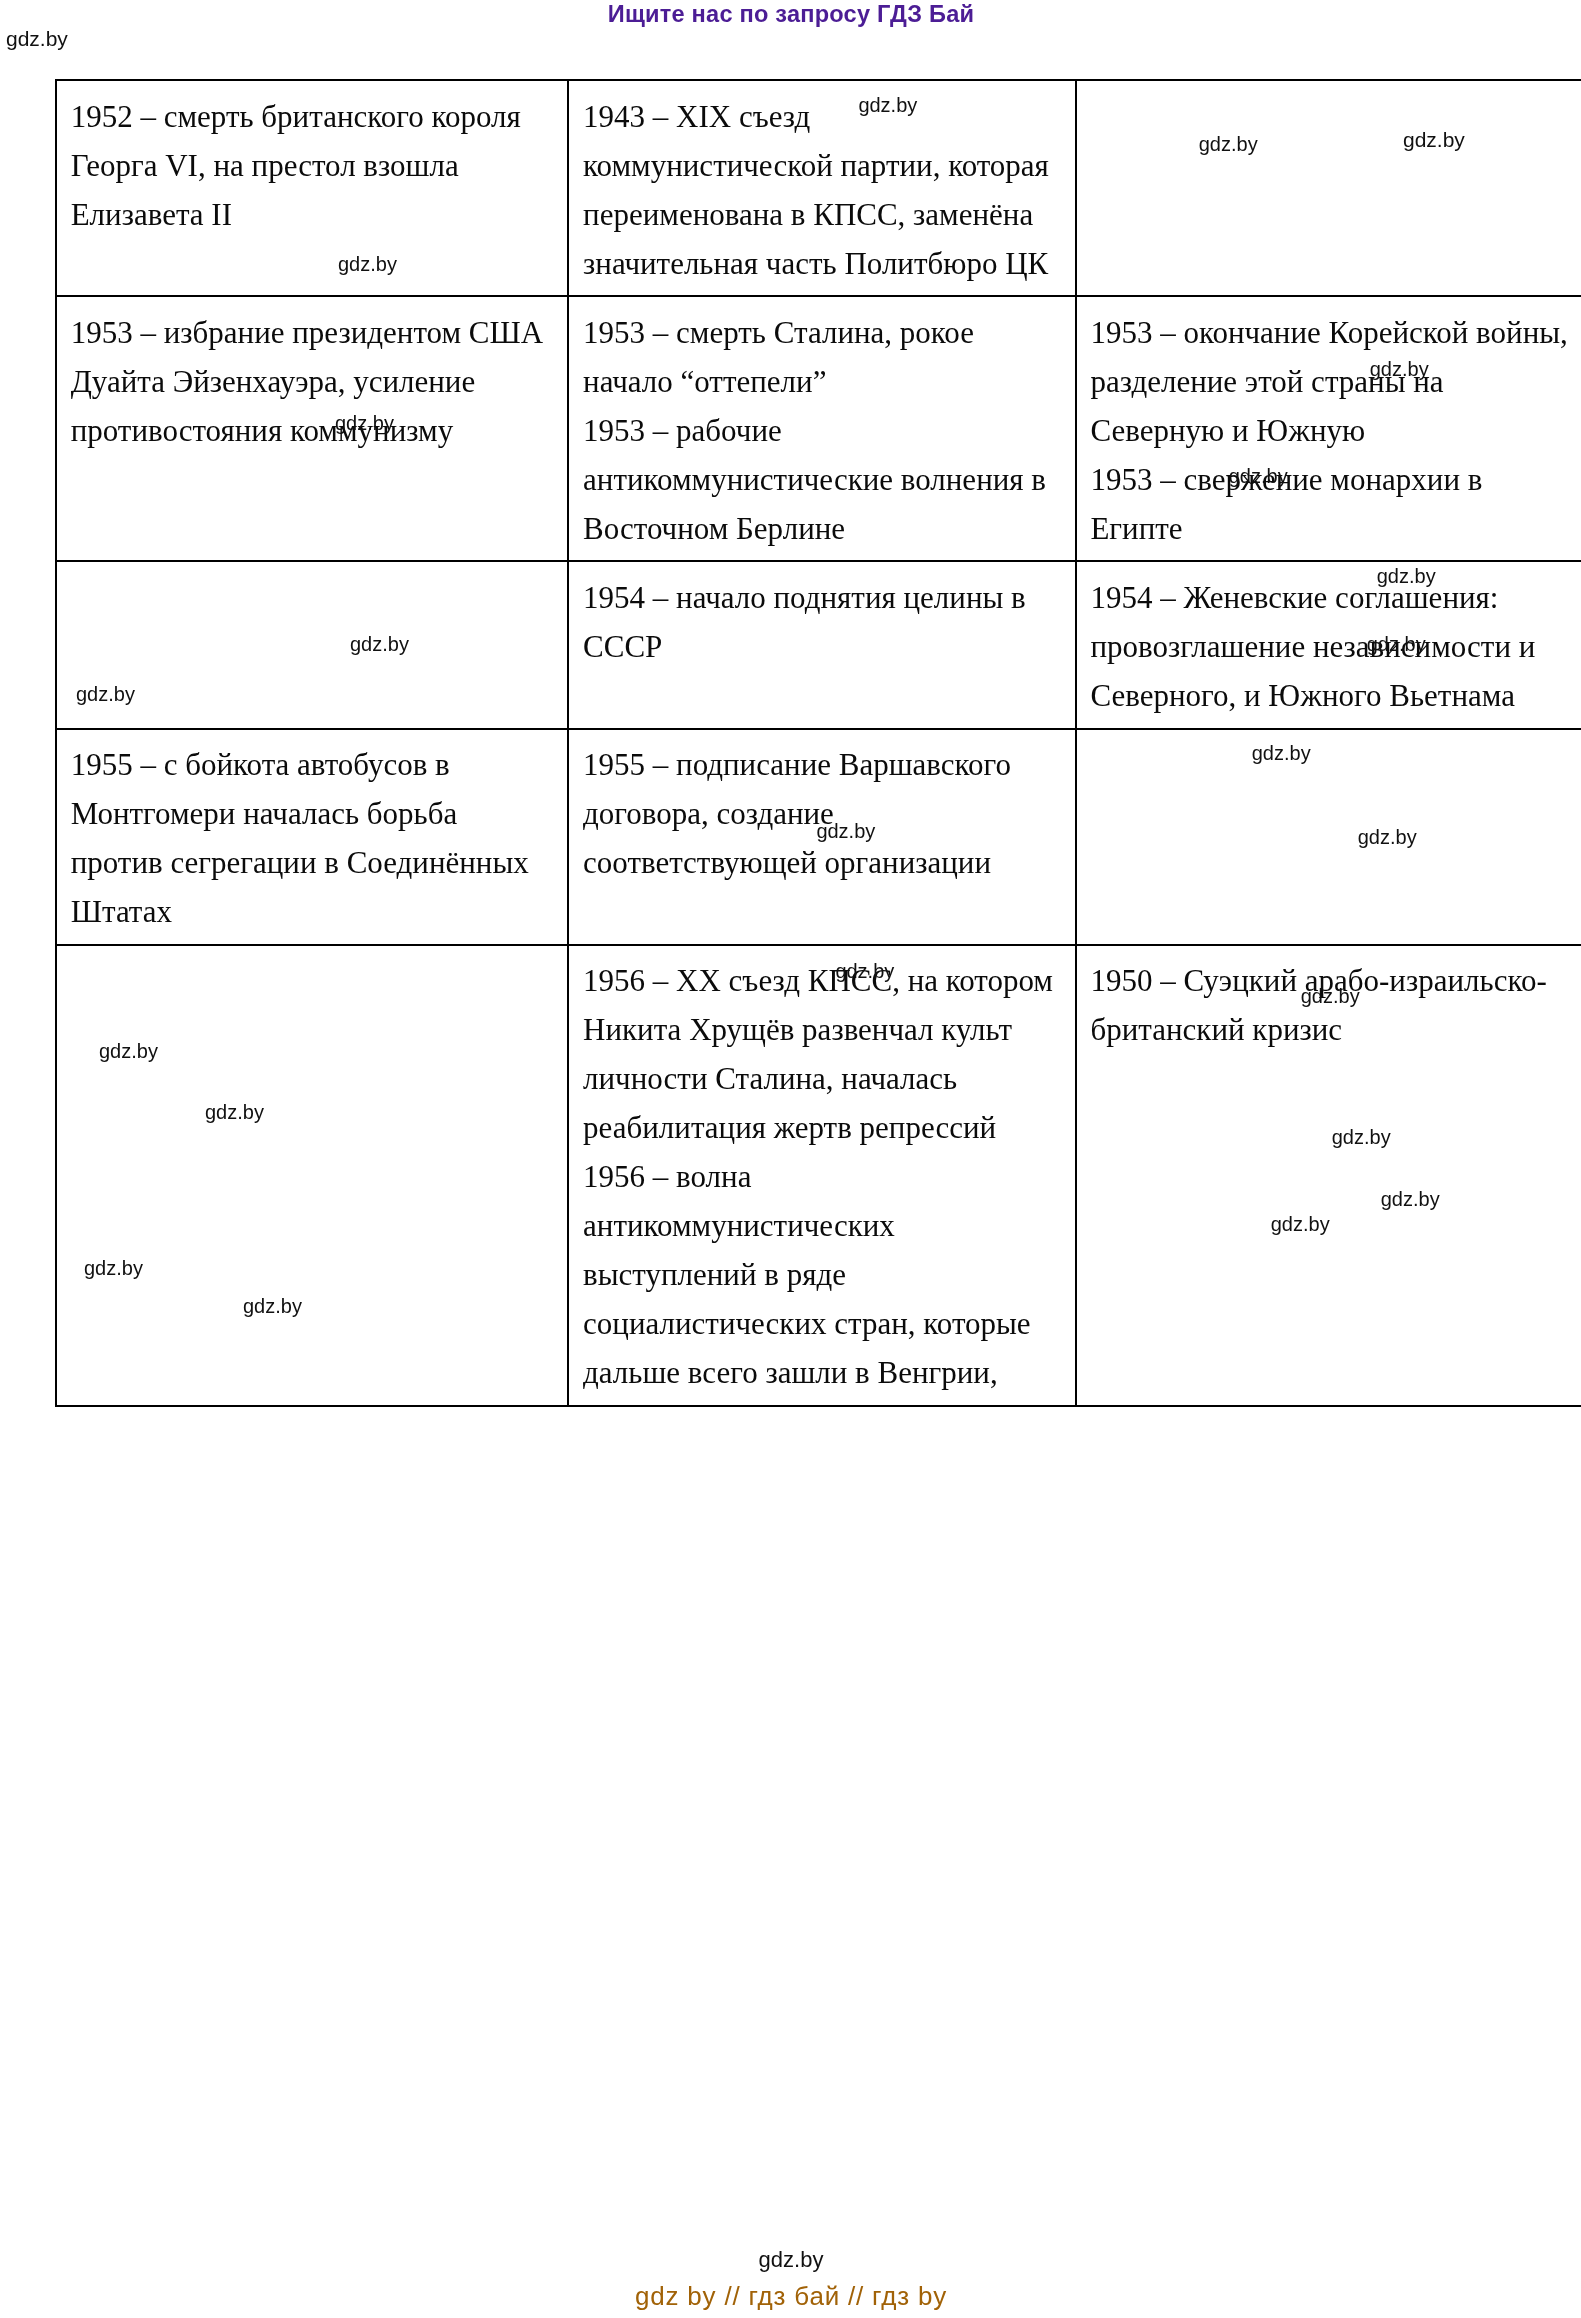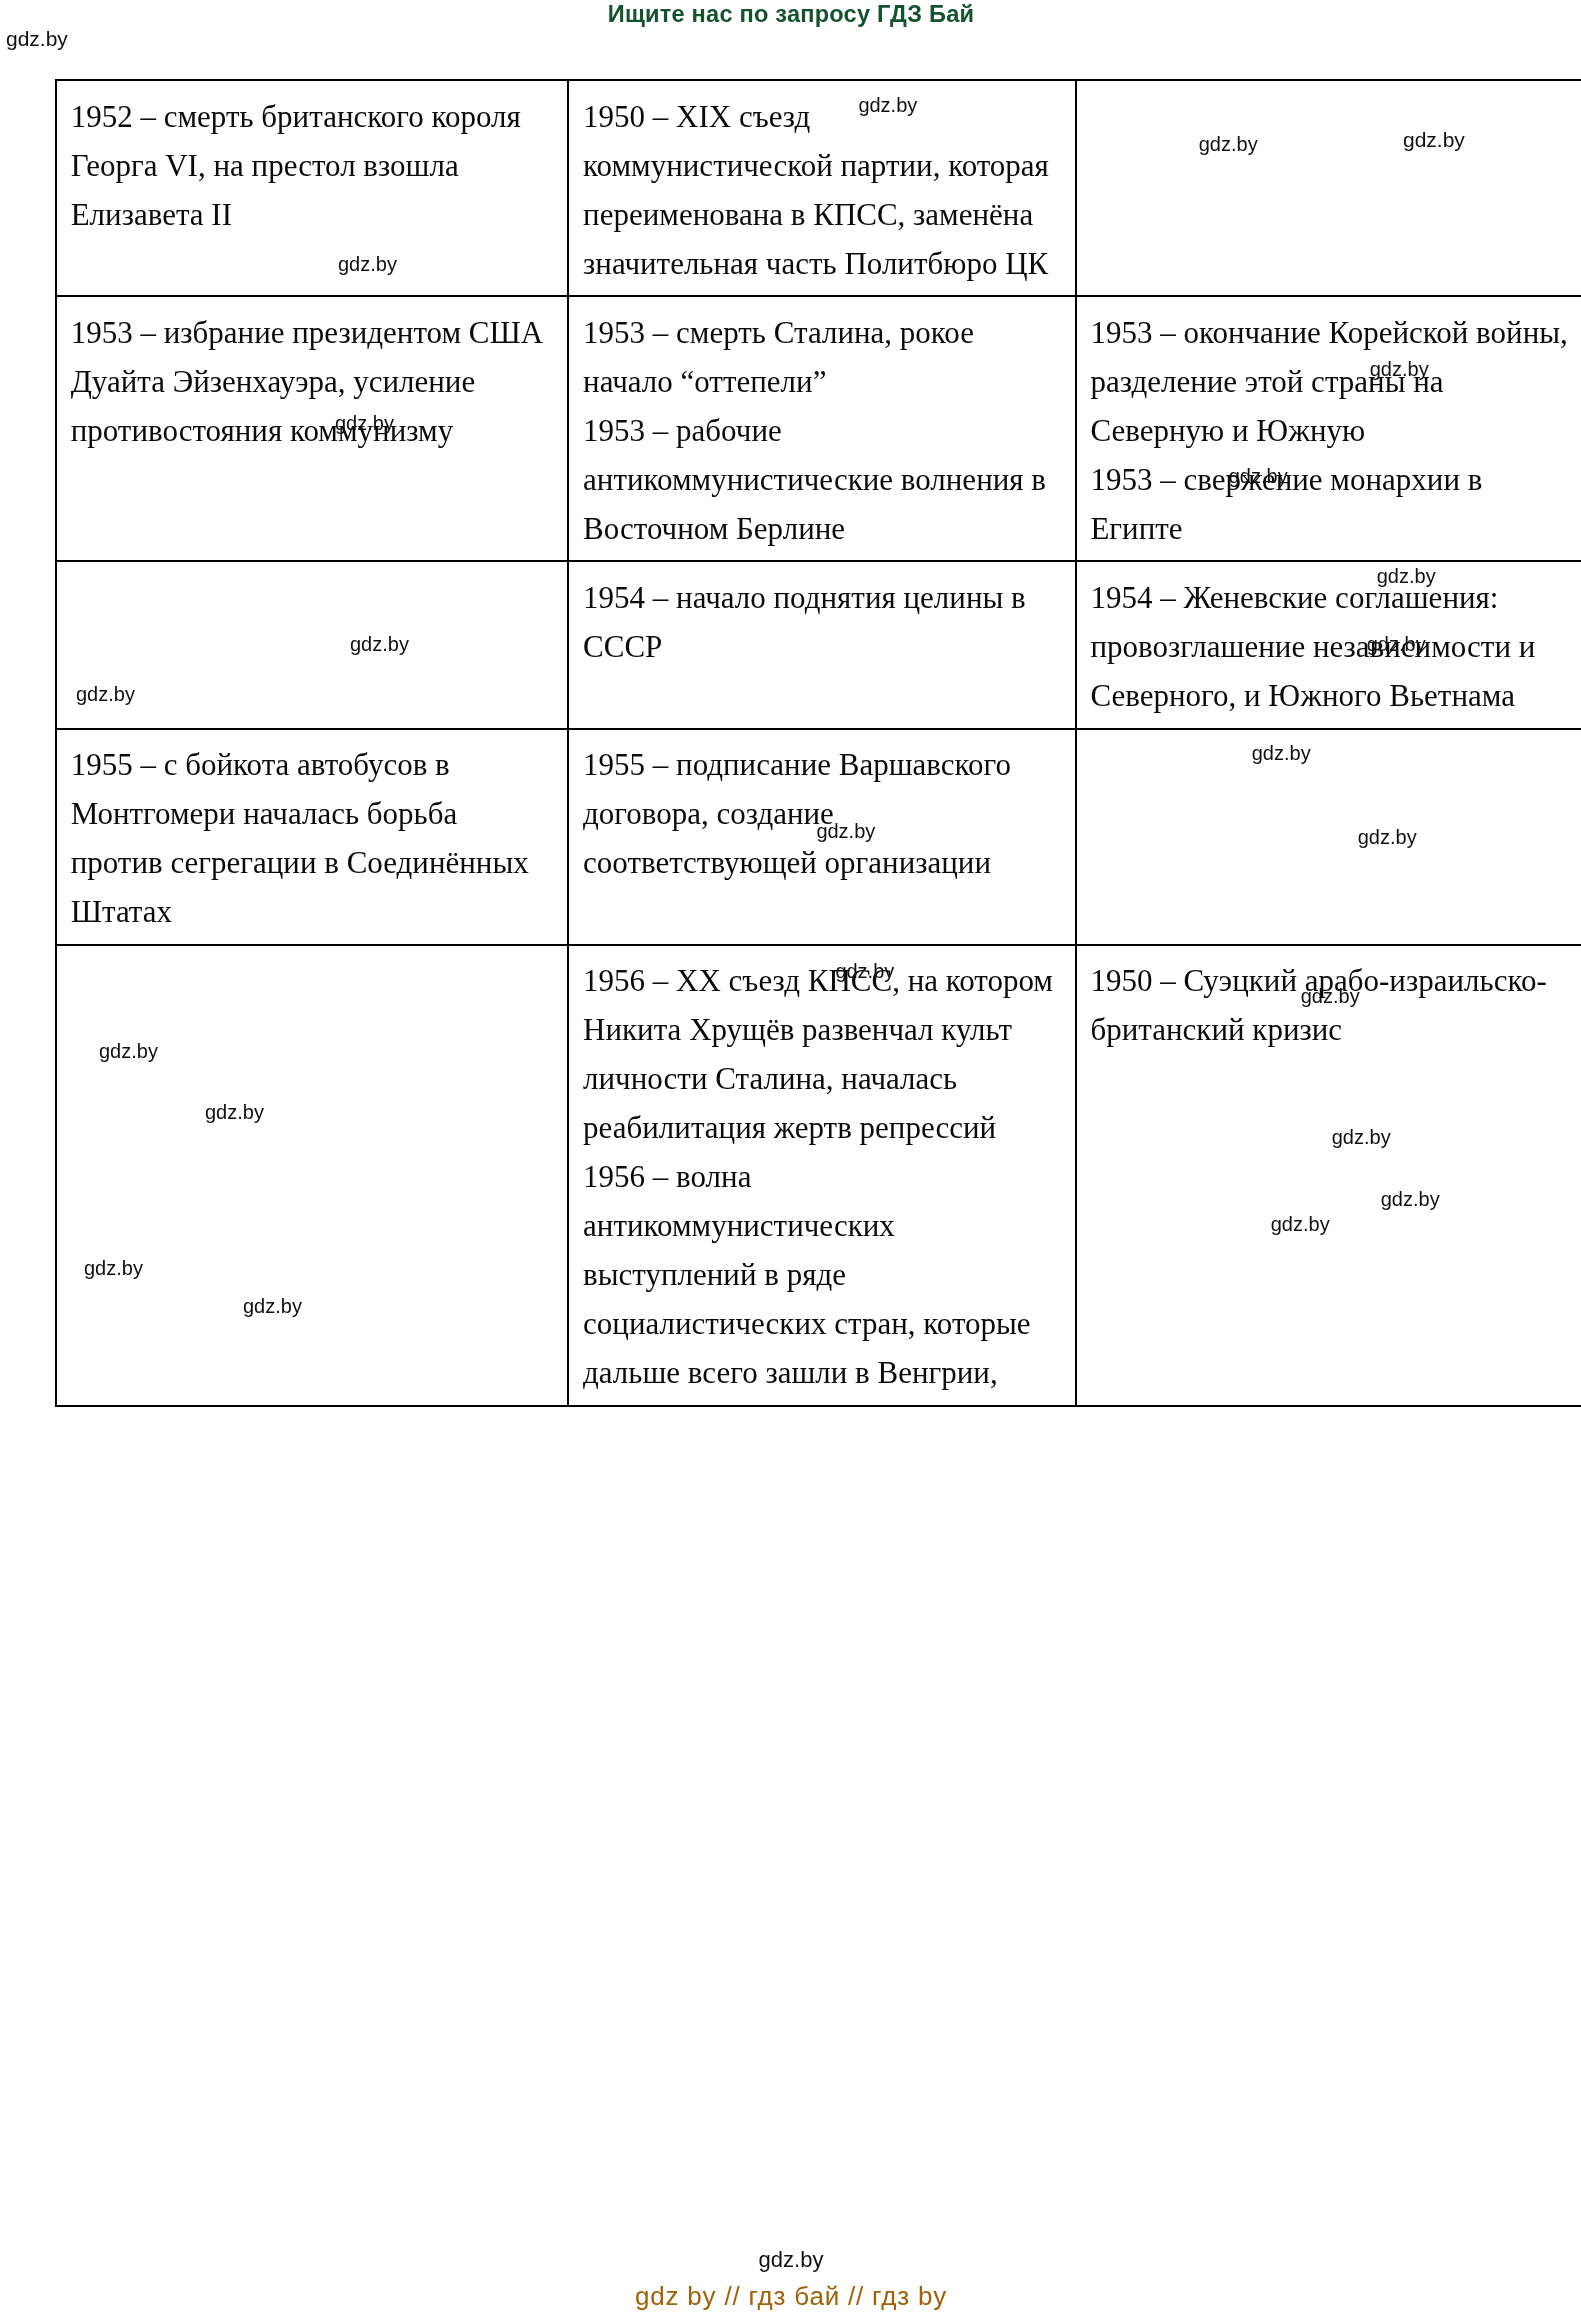--- a/index.html
+++ b/index.html
@@ -20,21 +20,21 @@
   
   .top-banner {
     position: absolute;
     top: 0px;
     left: 0;
     width: 1582px;
     text-align: center;
     font-family: "Liberation Sans", "DejaVu Sans", sans-serif;
     font-size: 23.6px;
     font-weight: 700;
-    color: #14532d;
+    color: #4c1d95;
     letter-spacing: 0.2px;
     line-height: 29px;
   }
 
   
   .sheet {
     position: absolute;
     left: 55px;
     top: 79px;
     width: 1440px;
@@ -122,21 +122,21 @@
     <tbody>
 
       <tr>
         <td class="c1">
           <span class="cell-text">1952 – смерть британского короля Георга VI, на престол взошла Елизавета II</span>
           <span class="wm" style="left:281px; top:173px;">gdz.by</span>
 
         </td>
         <td class="c2">
           <span class="wm" style="left:289px; top:13.7px;">gdz.by</span>
-          <span class="cell-text">1950 – XIX съезд коммунистической партии, которая переименована в КПСС, заменёна значительная часть Политбюро ЦК</span>
+          <span class="cell-text">1943 – XIX съезд коммунистической партии, которая переименована в КПСС, заменёна значительная часть Политбюро ЦК</span>
 
         </td>
         <td class="c3">
           <span class="cell-text"></span>
           <span class="wm" style="left:122px; top:53px;">gdz.by</span>
         </td>
       </tr>
 
       <tr>
         <td class="c1">

